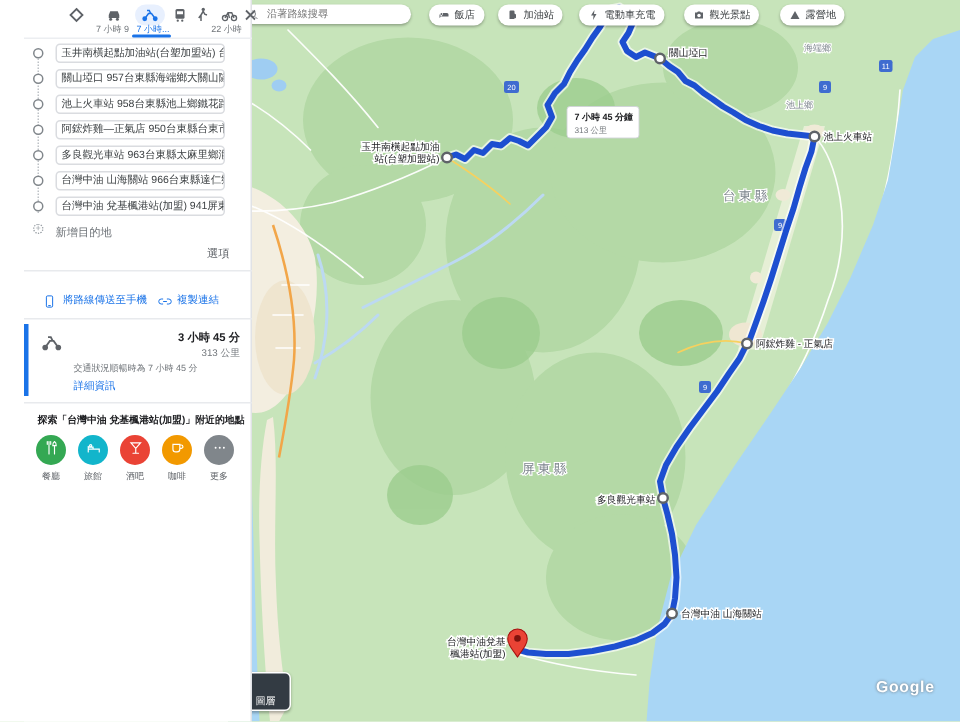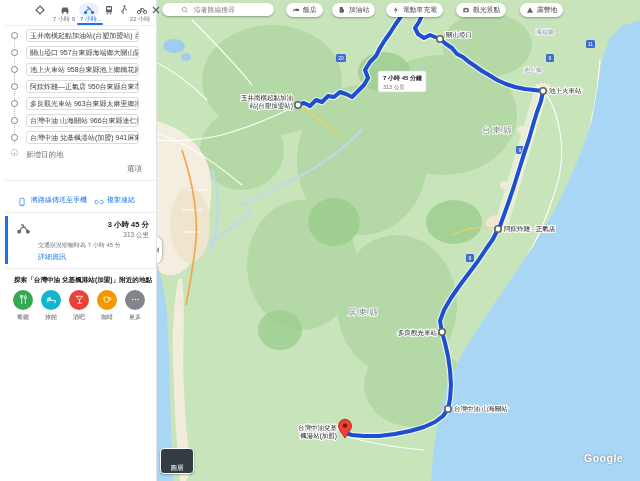--- a/index.html
+++ b/index.html
@@ -1,19 +1,19 @@
 <!DOCTYPE html>
 <html><head>
 <meta charset="utf-8">
 <style>
   html,body{margin:0;padding:0;width:640px;height:481px;overflow:hidden;
     font-family:"Liberation Sans",sans-serif;background:#fff;}
   *{box-sizing:border-box;}
   
-  .sidebar{position:absolute;left:5px;top:0;width:152px;height:481px;background:#fff;
+  .sidebar{position:absolute;left:16px;top:0;width:152px;height:481px;background:#fff;
     border-right:1px solid #e0e2e6;z-index:5;}
   .modebar{position:absolute;left:0;top:0;width:152px;height:26px;border-bottom:1px solid #eceef1;}
   .mode{position:absolute;top:3px;width:14px;height:14px;display:flex;align-items:center;justify-content:center;}
   .mode svg{width:12px;height:12px;fill:#5f6368;}
   .mode.sel{background:#e8f0fe;border-radius:8px;width:20px;}
   .mode.sel svg{fill:#1a73e8;}
   .mtime{position:absolute;top:15px;font-size:6px;color:#70757a;text-align:center;white-space:nowrap;}
   .mtime.blue{color:#1a73e8;}
   .modeline{position:absolute;top:23px;height:2px;background:#1a73e8;border-radius:2px;}
   .rail-dot{position:absolute;width:7px;height:7px;border:1.6px solid #80868b;border-radius:50%;background:#fff;left:6px;}
@@ -38,21 +38,21 @@
   .explore{position:absolute;left:9px;top:276px;width:138px;font-size:6.6px;font-weight:bold;color:#202124;white-space:nowrap;overflow:hidden;}
   .cats{position:absolute;left:4px;top:290px;display:flex;}
   .cat{width:28px;display:flex;flex-direction:column;align-items:center;}
   .catc{width:20px;height:20px;border-radius:50%;display:flex;align-items:center;justify-content:center;}
   .catc svg{width:11px;height:11px;fill:none;stroke:#fff;stroke-width:1.7;stroke-linecap:round;}
   .catl{font-size:6px;color:#5f6368;margin-top:3px;}
   
   .map{position:absolute;left:152px;top:0;width:488px;height:481px;background:#c7e4ba;overflow:hidden;}
   .map svg.base{position:absolute;left:0;top:0;}
   .searchpill{position:absolute;left:10px;top:3px;width:112px;height:13px;background:#fff;border-radius:7px;
-    box-shadow:0 1px 2px rgba(0,0,0,.3);display:flex;align-items:center;padding:0 19px;z-index:4;}
+    box-shadow:0 1px 2px rgba(0,0,0,.3);display:flex;align-items:center;padding:0 3px;z-index:4;}
   .searchpill svg{width:8px;height:8px;stroke:#5f6368;fill:none;stroke-width:1.6;flex:none;}
   .searchpill input{border:0;outline:0;width:90px;font-size:6.8px;margin-left:3px;color:#3c4043;background:transparent;font-family:"Liberation Sans",sans-serif;}
   .fpill{position:absolute;top:3px;height:14px;background:#fff;border-radius:7px;box-shadow:0 1px 2px rgba(0,0,0,.3);
     display:flex;align-items:center;padding:0 6px;font-size:6.8px;color:#3c4043;white-space:nowrap;z-index:4;}
   .fpill svg{width:8px;height:8px;fill:#5f6368;margin-right:3px;flex:none;}
   .collapse{position:absolute;left:0;top:236px;width:10px;height:28px;background:#fff;border-radius:0 8px 8px 0;
     box-shadow:1px 0 2px rgba(0,0,0,.25);display:flex;align-items:center;justify-content:center;z-index:4;}
   .collapse .tri{width:0;height:0;border-top:3.5px solid transparent;border-bottom:3.5px solid transparent;border-right:4.5px solid #9aa0a6;}
   .layers{position:absolute;left:8px;top:448px;width:34px;height:26px;background:#333b43;border:1.5px solid #fff;
     border-radius:4px;box-shadow:0 1px 2px rgba(0,0,0,.3);display:flex;align-items:flex-end;justify-content:center;z-index:4;}

